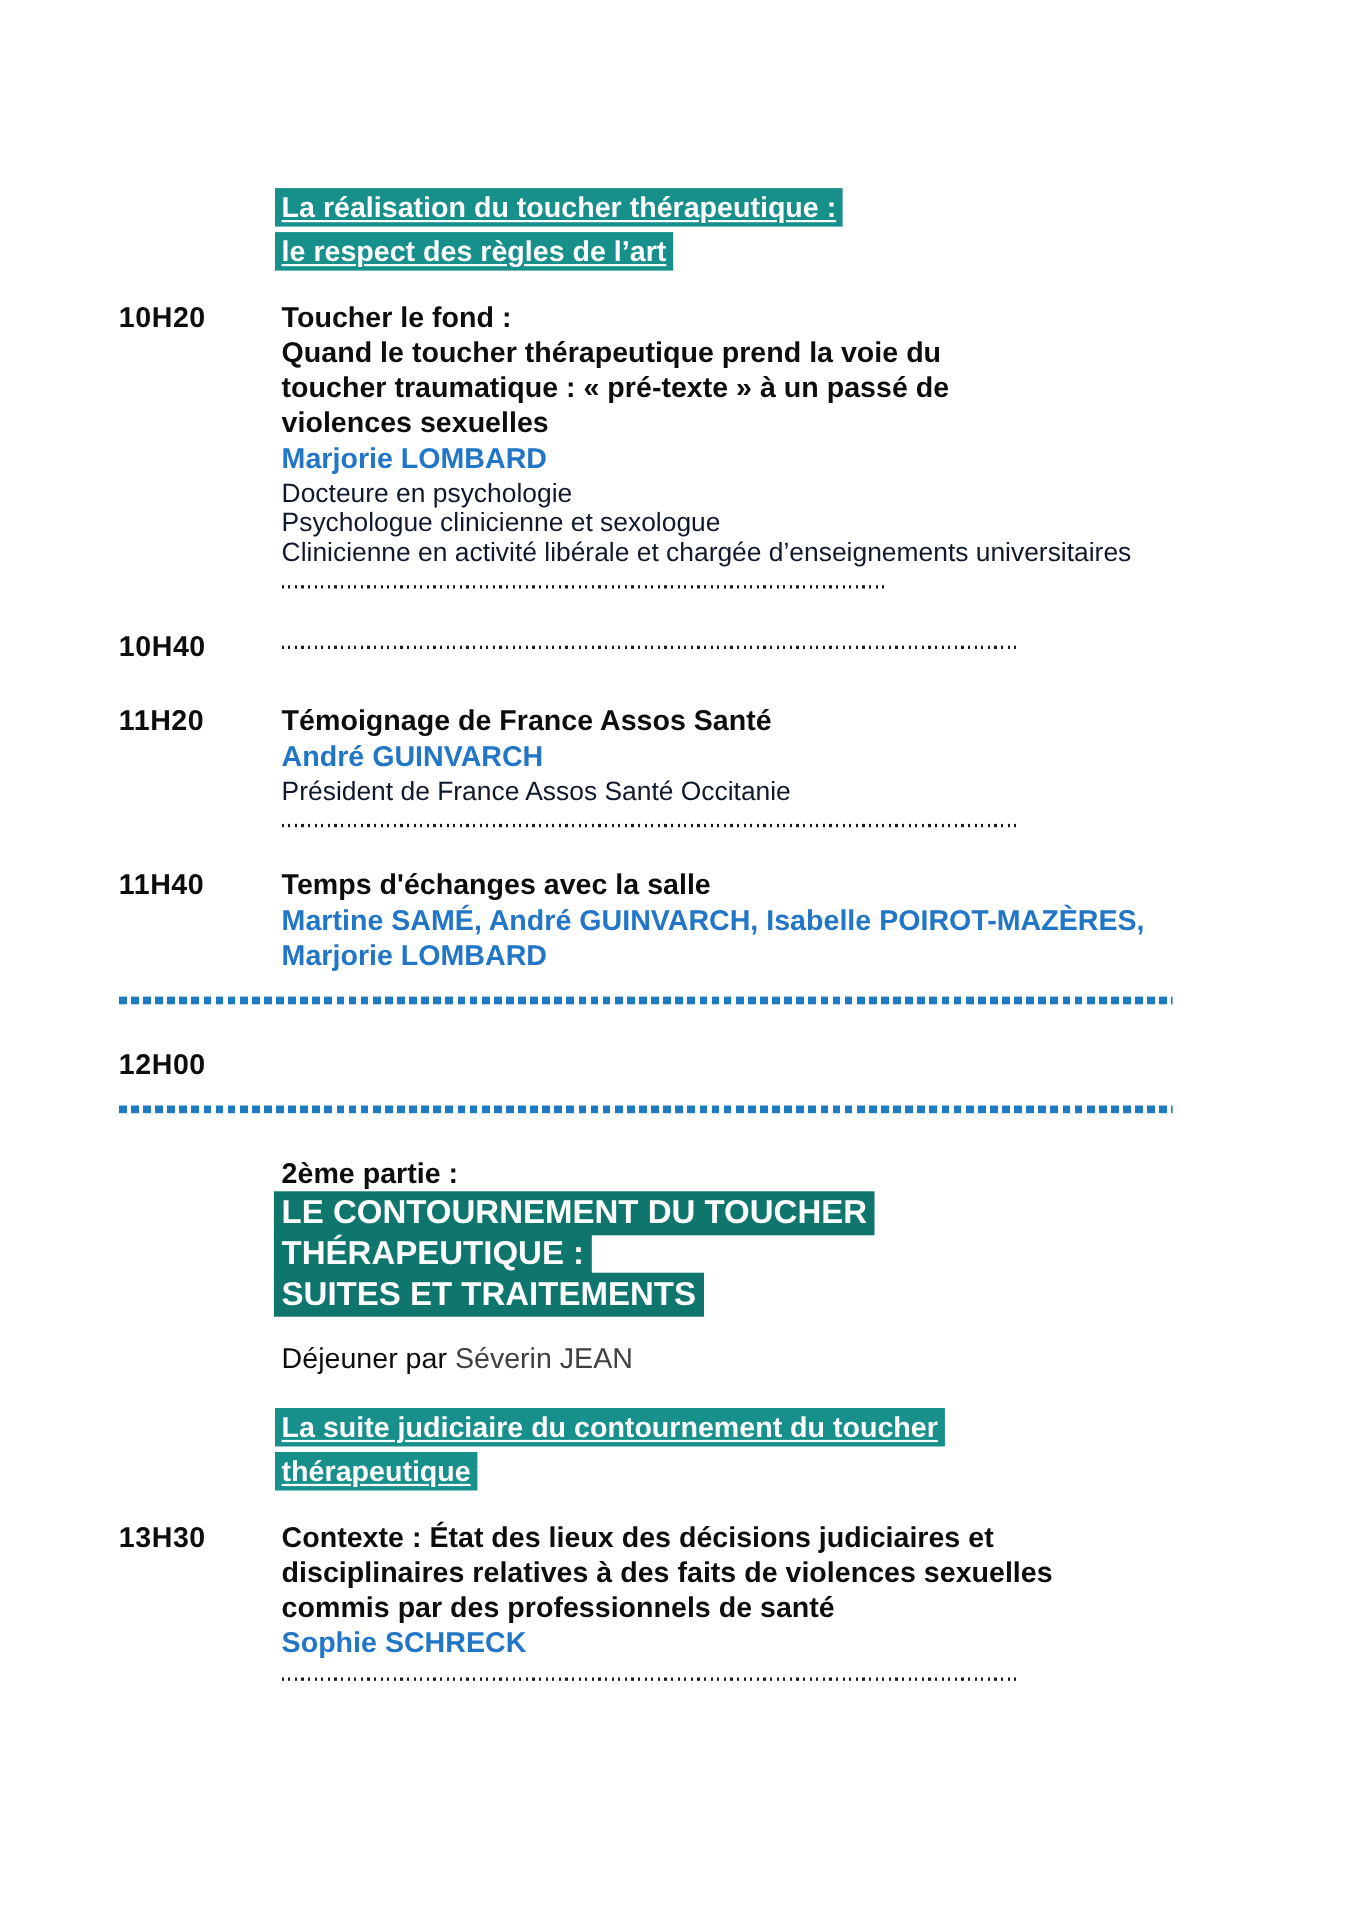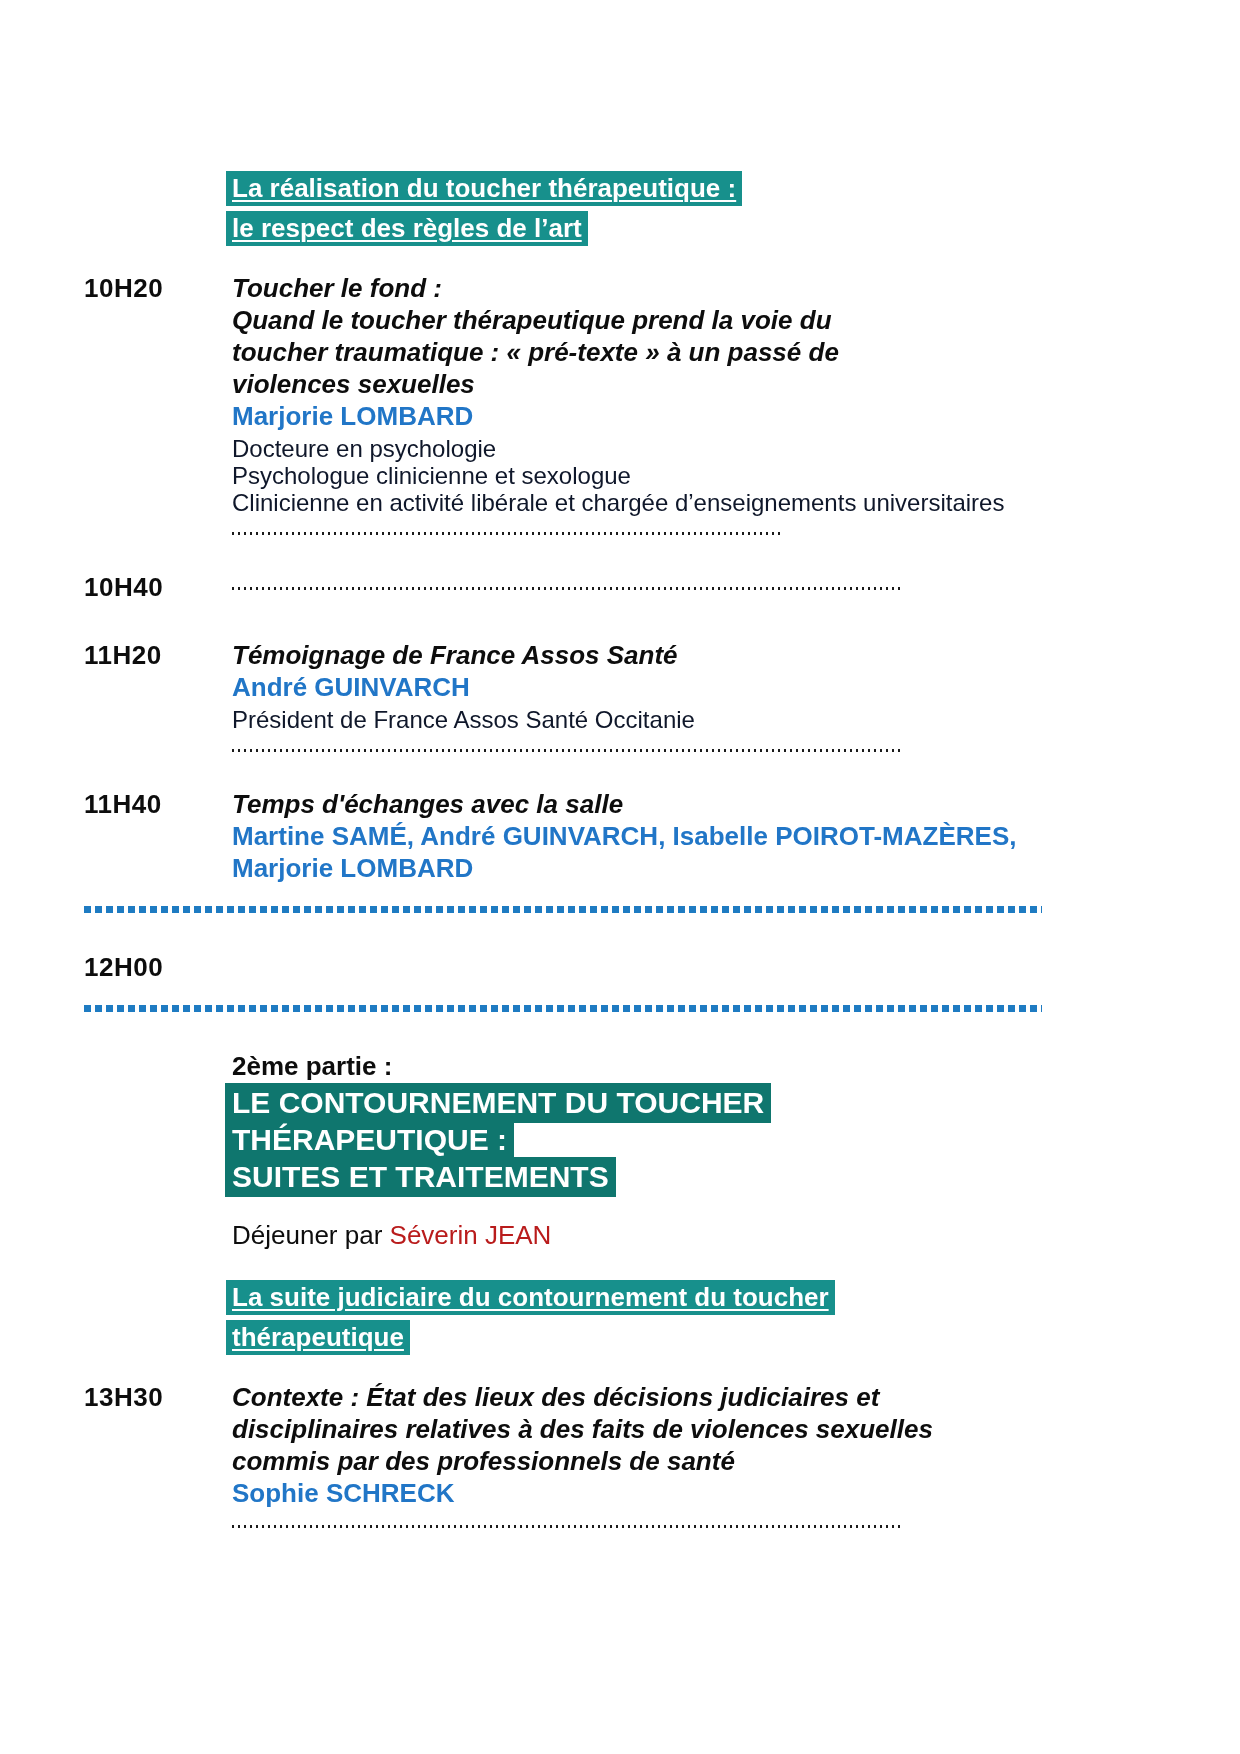--- a/index.html
+++ b/index.html
@@ -5,33 +5,32 @@
   html, body { margin: 0; padding: 0; background: #ffffff; }
   body {
     width: 1240px; height: 1754px;
     font-family: "Liberation Sans", "DejaVu Sans", sans-serif;
     color: #0d0d0d;
     overflow: hidden;
   }
   .page {
     box-sizing: border-box;
     width: 1240px; height: 1754px;
-    padding: 168px 134px 0 84px;
+    padding: 168px 134px 0 108px;
   }
   .row { display: flex; align-items: flex-start; }
   .time {
     width: 148px; flex: none;
     font-weight: bold; font-size: 26px; line-height: 32px;
     letter-spacing: 0.5px;
   }
   .content { width: 810px; flex: none; }
   .title {
     font-weight: bold; font-size: 26px; line-height: 32px;
     white-space: pre-line;
-    font-style: italic;
   }
   .speaker {
     font-size: 26px; line-height: 32px;
     color: #2176C7; white-space: pre-line; font-weight: bold;
   }
   .roles {
     font-size: 24px; line-height: 27px; margin-top: 3px;
     color: #0f172a; white-space: pre-line;
   }
   .hl-teal {
@@ -49,21 +48,21 @@
   .part2-label { font-weight: bold; font-size: 26px; line-height: 32px; }
   .hl-navy {
     display: inline;
     background: #0f766e; color: #ffffff;
     font-weight: bold; font-size: 30px; line-height: 37px;
     white-space: pre-line;
     padding: 3px 7px 4px 7px; margin-left: -7px;
     -webkit-box-decoration-break: clone; box-decoration-break: clone;
   }
   .chair { font-size: 26px; line-height: 32px; margin-top: 24px; }
-  .chair .chair-name { color: #b91c1c; }
+  .chair .chair-name { color: #404040; }
   .sep-thin {
     height: 3px; margin-top: 16px;
     background: repeating-linear-gradient(to right, #1b1b1b 0 2px, transparent 2px 6px);
   }
   .sep-thin.short { width: 550px; }
   .sep-thin.long  { width: 670px; }
   .sep-blue {
     height: 7px; width: 958px; margin-top: 22px; margin-bottom: 38px;
     background: repeating-linear-gradient(to right, #1E7BC2 0 7px, transparent 7px 11px);
   }

